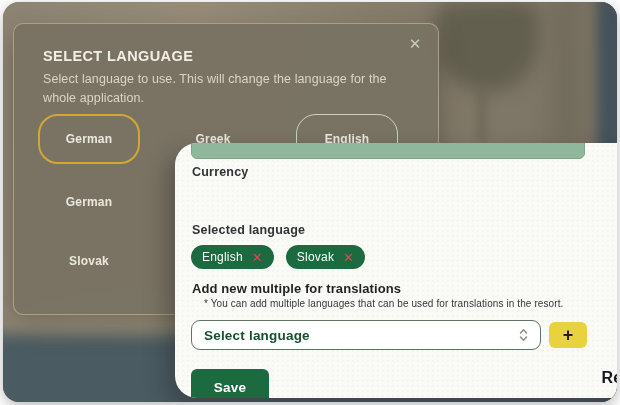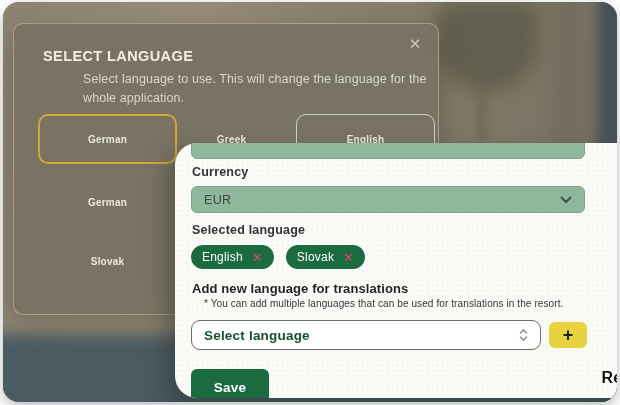--- a/index.html
+++ b/index.html
@@ -31,24 +31,24 @@
   
   .modal{position:absolute;left:10px;top:21px;width:424px;height:290px;z-index:2;
          background:rgba(121,114,99,.96);border:1px solid rgba(213,198,158,.55);
          border-radius:10px;box-shadow:0 12px 26px rgba(40,38,30,.35);}
   .modal-close{position:absolute;top:8px;right:12px;width:22px;height:22px;
          display:flex;align-items:center;justify-content:center;cursor:pointer;
          color:#c9cbc0;font-size:15px;font-weight:bold;line-height:1;}
   .modal-title{position:absolute;left:29px;top:24px;font-size:14.5px;font-weight:bold;
          letter-spacing:.4px;color:#f1efe4;}
   .modal-desc{position:absolute;left:29px;top:46px;width:368px;font-size:12.5px;
-         line-height:1.55;color:#d9d6c8;letter-spacing:.1px;margin-left:40px;}
-  .lang-btn{position:absolute;width:139px;height:50px;border-radius:10px;
+         line-height:1.55;color:#d9d6c8;letter-spacing:.1px;}
+  .lang-btn{position:absolute;width:102px;height:50px;border-radius:20px;
          display:flex;align-items:center;justify-content:center;cursor:pointer;
-         font-size:10px;font-weight:bold;color:#ebe9dd;letter-spacing:.2px;
+         font-size:12px;font-weight:bold;color:#ebe9dd;letter-spacing:.2px;
          background:transparent;border:2px solid transparent;box-sizing:border-box;}
   .lang-btn.selected{border-color:#d1a736;}
   .lang-btn.outlined{border:1.5px solid rgba(230,240,230,.75);}
   .c1{left:24px;} .c2{left:148px;} .c3{left:282px;}
   .r1{top:90px;} .r2{top:153px;} .r3{top:212px;}
 
   
   .card{position:absolute;left:172px;top:141px;width:514px;height:255px;z-index:3;
         background:#fafaf7;border-radius:22px;overflow:hidden;
         box-shadow:-8px 10px 22px rgba(30,30,28,.35);
@@ -126,40 +126,34 @@
     <div class="lang-btn c1 r3">
       <span>Slovak</span>
     </div>
   </div>
 
   <div class="card">
 
     <div class="green-field top-clip"></div>
 
     <div class="field-label" style="top:22px;">Currency</div>
-    <div class="green-field eur-select">
-      <span>EUR</span>
-      <svg class="chev" width="12" height="8" viewBox="0 0 12 8">
-        <polyline points="1.5,1.5 6,6 10.5,1.5" fill="none" stroke="#3e4e46" stroke-width="1.8" stroke-linecap="round" stroke-linejoin="round"></polyline>
-      </svg>
-    </div>
 
     <div class="field-label" style="top:80px;">Selected language</div>
     <div class="pills">
       <div class="pill">
         <span>English</span>
         <span class="x">✕</span>
       </div>
       <div class="pill">
         <span>Slovak</span>
         <span class="x">✕</span>
       </div>
     </div>
 
-    <div class="add-heading">Add new language for translations</div>
+    <div class="add-heading">Add new multiple for translations</div>
     <div class="add-note">* You can add multiple languages that can be used for translations in the resort.</div>
 
     <div class="lang-select">
       <span>Select language</span>
       <svg class="stepper" width="9" height="14" viewBox="0 0 9 14">
         <polyline points="1.5,5 4.5,1.8 7.5,5" fill="none" stroke="#8a8f8a" stroke-width="1.5" stroke-linecap="round" stroke-linejoin="round"></polyline>
         <polyline points="1.5,9 4.5,12.2 7.5,9" fill="none" stroke="#8a8f8a" stroke-width="1.5" stroke-linecap="round" stroke-linejoin="round"></polyline>
       </svg>
     </div>
     <div class="plus-btn">

